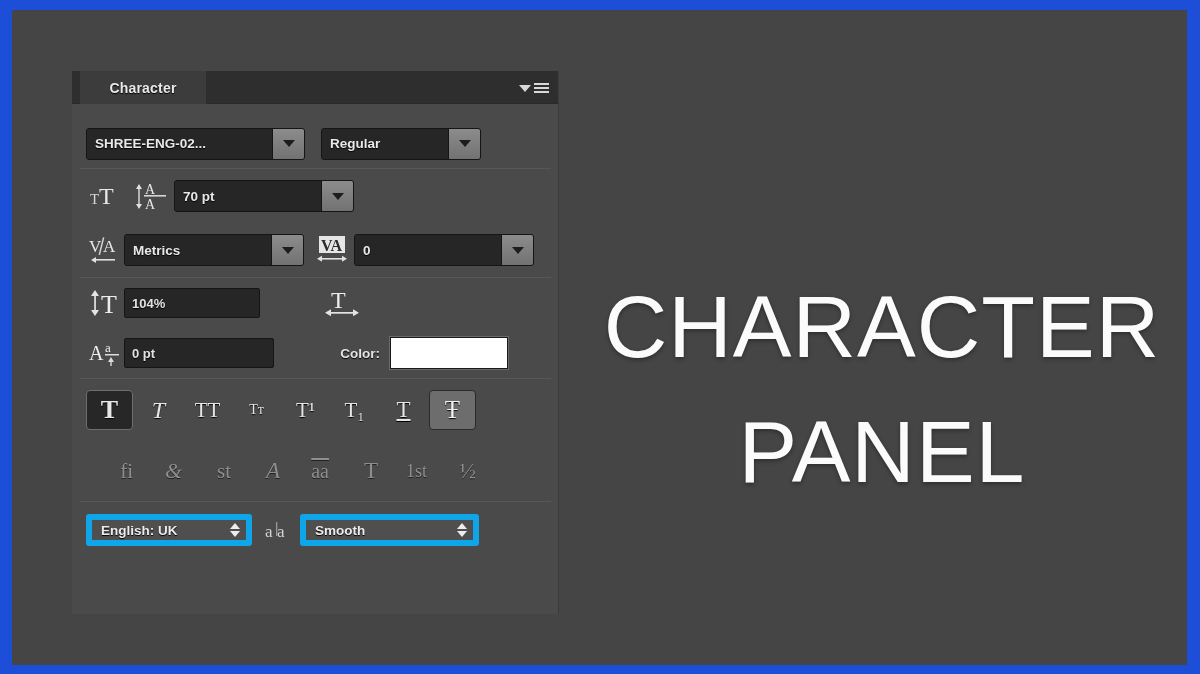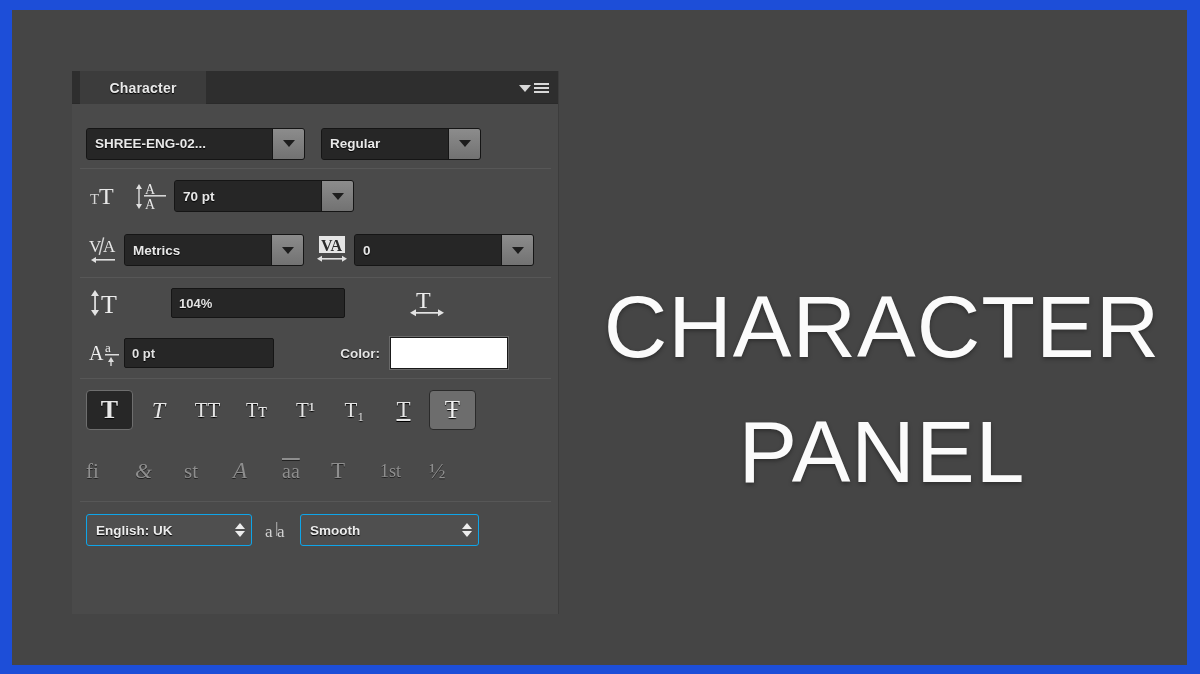--- a/index.html
+++ b/index.html
@@ -203,33 +203,33 @@
   }
   .tbtn.on-light {
     background: #6d6d6d;
     border: 1px solid #2a2a2a;
   }
   .otbtn {
     width: 47px;
     height: 40px;
     display: flex;
     align-items: center;
-    justify-content: flex-start;
+    justify-content: flex-end;
     color: #8e8e8e;
     font-family: "Liberation Serif", serif;
     font-size: 22px;
     text-shadow: 0 1px 0 #222;
   }
 
   
   .stepper {
     display: flex;
     align-items: center;
     height: 32px;
-    border: 1px solid #0ea5e9;
+    border: 6px solid #0ea5e9;
     border-radius: 3px;
     background: #4f4f4f;
     padding: 0 6px 0 9px;
   }
   .stepper .st-text {
     color: #ececec;
     font-size: 13.5px;
     font-weight: bold;
     text-shadow: 0 1px 1px #000;
     white-space: nowrap;
@@ -390,21 +390,21 @@
 
         <div class="row" style="height:50px;">
           <span class="svgicon" style="width:38px;">
             <svg width="32" height="28" viewBox="0 0 32 28">
               <path d="M6 1 L10 7 L2 7 Z" fill="#e4e4e4"></path>
               <path d="M6 27 L10 21 L2 21 Z" fill="#e4e4e4"></path>
               <rect x="5.2" y="6" width="1.7" height="16" fill="#e4e4e4"></rect>
               <text x="12" y="24" font-family="Liberation Serif, serif" font-size="26" fill="#ededed">T</text>
             </svg>
           </span>
-          <div class="field" style="width:174px;margin-left:47px;">
+          <div class="field" style="width:136px;">
             <span style="font-weight:bold;">104%</span>
           </div>
           <span class="svgicon" style="width:48px;margin-left:58px;">
             <svg width="36" height="30" viewBox="0 0 36 30">
               <text x="7" y="20" font-family="Liberation Serif, serif" font-size="24" fill="#ededed">T</text>
               <rect x="4" y="24" width="28" height="1.7" fill="#e4e4e4"></rect>
               <path d="M1 24.8 L7 21.3 L7 28.3 Z" fill="#e4e4e4"></path>
               <path d="M35 24.8 L29 21.3 L29 28.3 Z" fill="#e4e4e4"></path>
             </svg>
           </span>
@@ -433,21 +433,21 @@
           <div class="tbtn on-dark">
             <span style="font-weight:bold;font-size:26px;">T</span>
           </div>
           <div class="tbtn">
             <span style="font-style:italic;font-size:24px;">T</span>
           </div>
           <div class="tbtn">
             <span style="font-size:21px;">TT</span>
           </div>
           <div class="tbtn">
-            <span style="font-size:20px;">Tт</span>
+            <span style="font-size:14px;">Tт</span>
           </div>
           <div class="tbtn">
             <span style="font-size:21px;">T¹</span>
           </div>
           <div class="tbtn">
             <span style="font-size:21px;">T₁</span>
           </div>
           <div class="tbtn">
             <span style="font-size:23px;text-decoration:underline;">T</span>
           </div>

